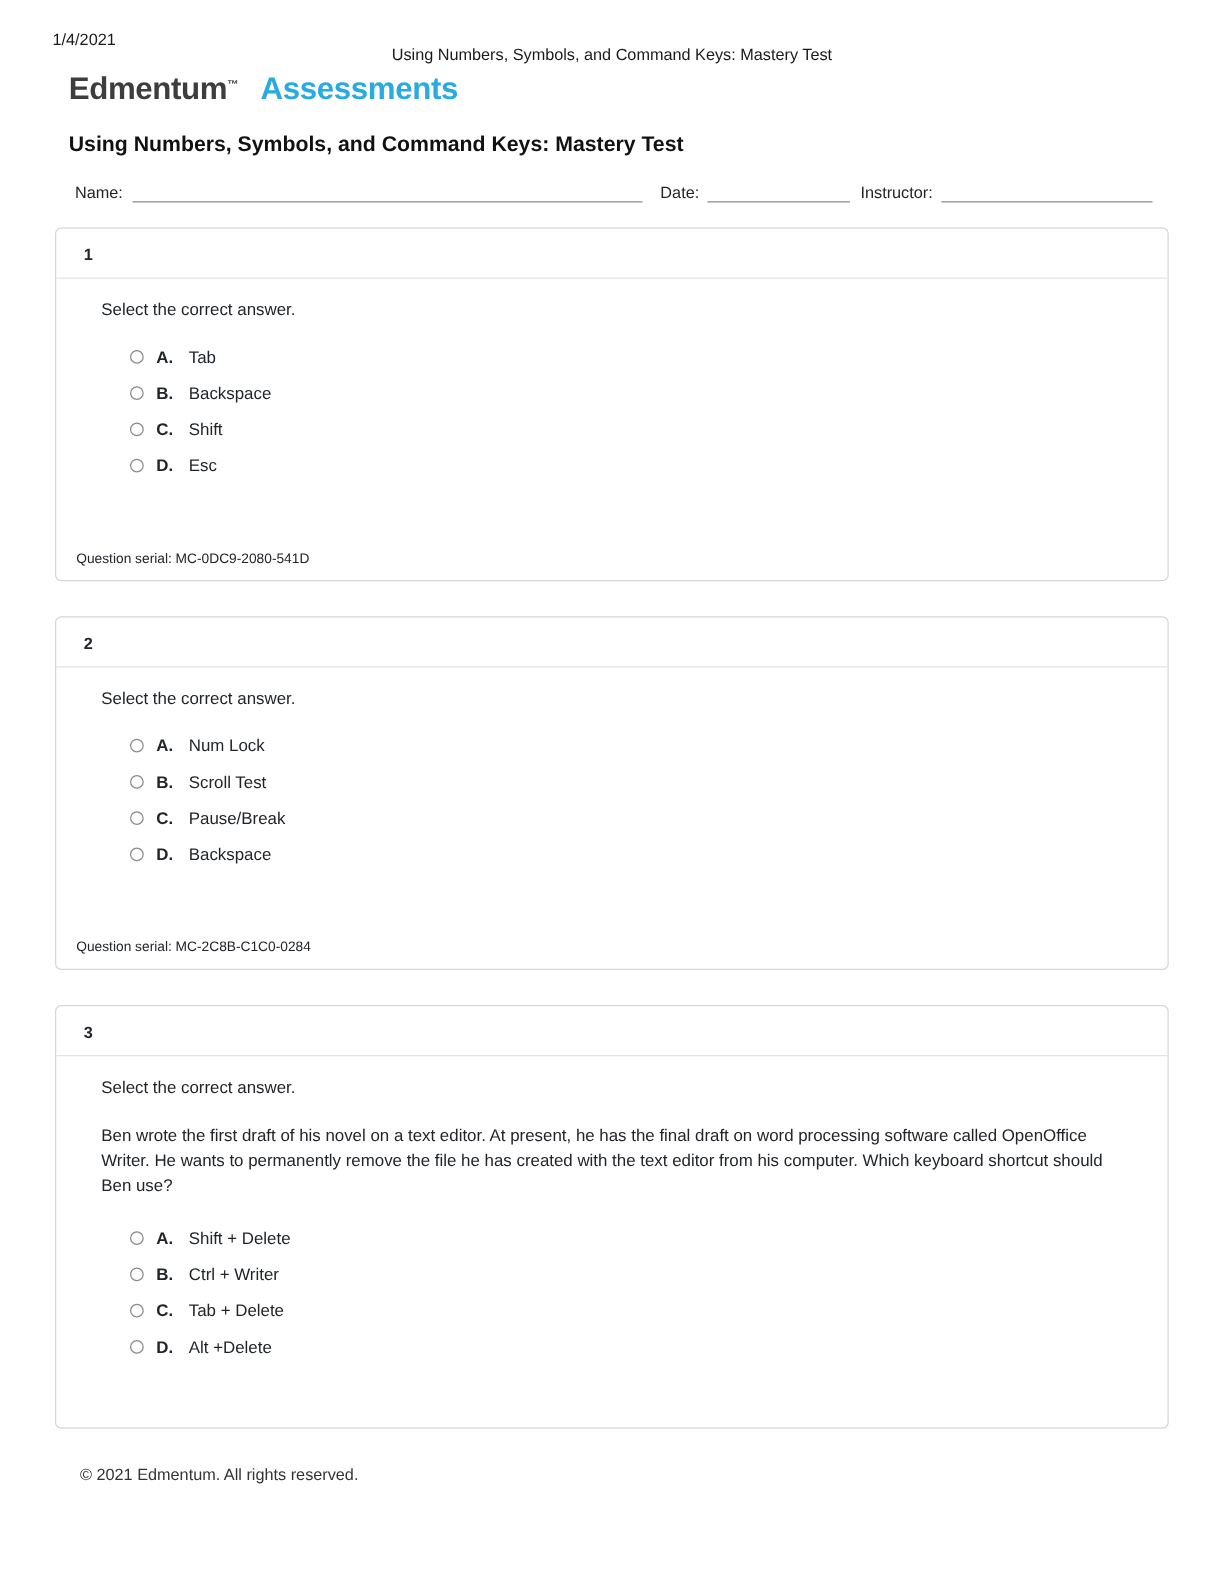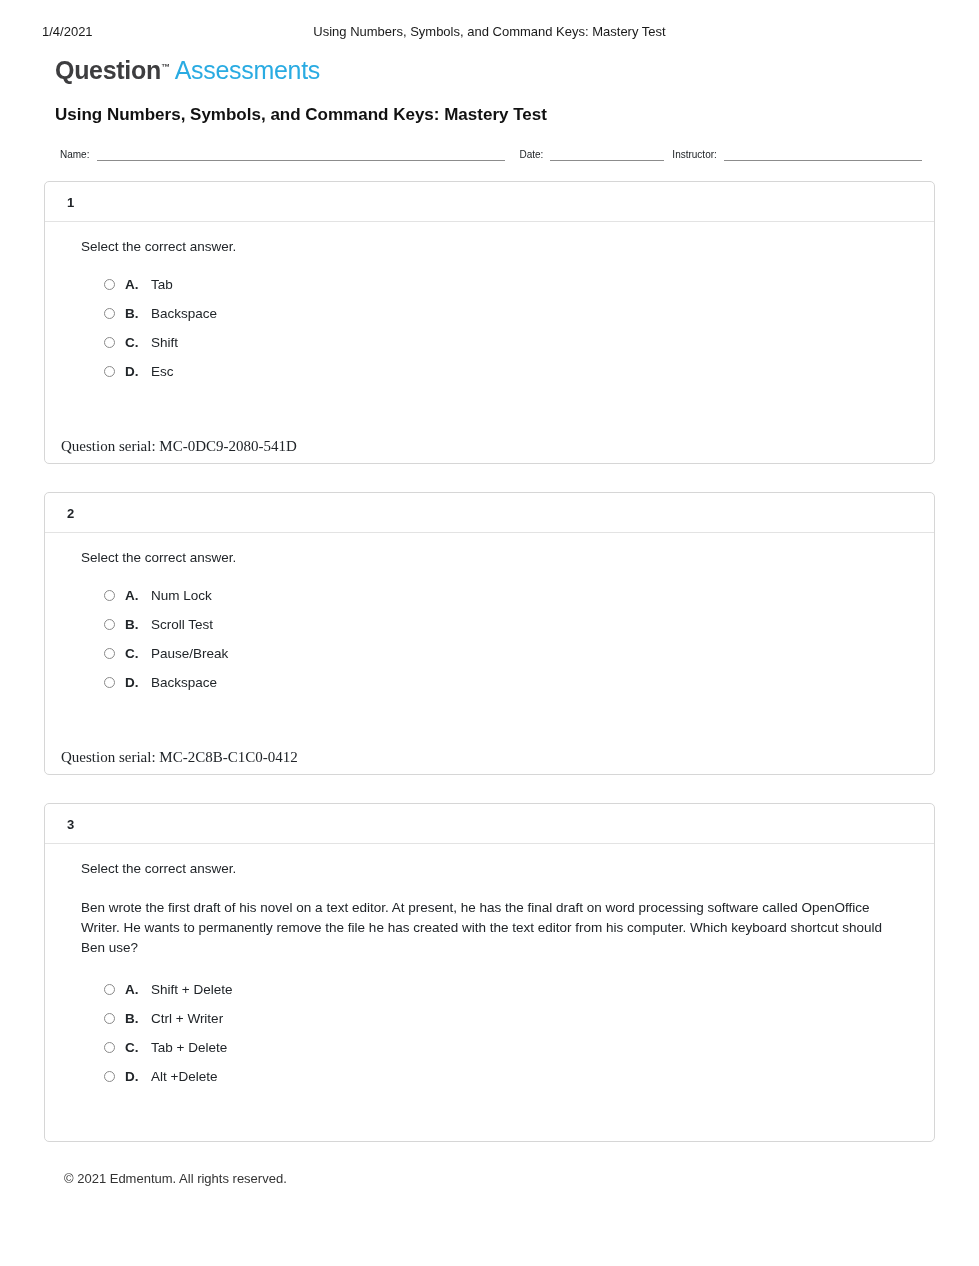--- a/index.html
+++ b/index.html
@@ -8,48 +8,48 @@
     width: 979px;
     min-height: 1266px;
     margin: 0 auto;
     font-family: "Liberation Sans", "DejaVu Sans", sans-serif;
     color: #212529;
     font-size: 13.5px;
     position: relative;
   }
   .print-header {
     position: relative;
-    padding-top: 24px;
+    padding-top: 36px;
     height: 44px;
     font-size: 13px;
     color: #1a1a1a;
   }
   .ph-date { position: absolute; left: 42px; top: 24px; }
   .ph-title { text-align: center; }
   .logo {
     margin: 9px 0 0 55px;
     font-size: 25px;
     letter-spacing: -0.3px;
     line-height: 29px;
   }
   .logo .brand { font-weight: bold; color: #3d3d3f; }
   .logo .tm { font-size: 9px; vertical-align: super; color: #3d3d3f; font-weight: bold; }
-  .logo .product { color: #29abe2; font-weight: 400; margin-left: 5px; }
+  .logo .product { color: #29abe2; font-weight: 700; margin-left: 18px; }
   .page-title {
     margin: 20px 0 0 55px;
     font-size: 17px;
     font-weight: bold;
     color: #111111;
     line-height: 20px;
   }
   .form-row {
     display: flex;
     align-items: flex-end;
     margin: 20px 57px 0 60px;
-    font-size: 10px;
+    font-size: 13px;
     height: 16px;
   }
   .form-row .label { white-space: nowrap; padding-bottom: 1px; }
   .blank-line { border-bottom: 1px solid #8c8c8c; height: 15px; }
   .line-name { width: 408px; margin: 0 14px 0 8px; }
   .line-date { width: 114px; margin: 0 8px 0 7px; }
   .line-instructor { flex: 1; margin-left: 7px; }
   .questions { padding: 20px 44px 0; }
   .question-card {
     border: 1px solid #d6d6d6;
@@ -80,43 +80,42 @@
     height: 11px;
     border: 1px solid #8a8a8a;
     border-radius: 50%;
     background: #ffffff;
     margin-right: 10px;
     flex: none;
   }
   .opt-letter { font-weight: bold; width: 26px; flex: none; }
   .q-serial {
     padding: 46px 0 8px 16px;
-    font-size: 15px;
+    font-size: 11px;
     line-height: 17px;
     min-height: 71px;
-    font-family: Liberation Serif, serif;
   }
   .q-serial:empty { min-height: 0; height: 44px; padding: 0; }
   .page-footer {
     margin: 12px 0 0 64px;
     font-size: 13px;
     color: #333333;
     line-height: 17px;
   }
 </style>
 </head>
 <body>
 
 <header class="print-header">
   <span class="ph-date">1/4/2021</span>
   <div class="ph-title">Using Numbers, Symbols, and Command Keys: Mastery Test</div>
 </header>
 
 <div class="logo">
-  <span class="brand" style="color: rgb(61, 61, 63);">Question</span><span class="tm">™</span><span class="product" style="color: rgb(41, 171, 226);">Assessments</span>
+  <span class="brand" style="color: rgb(61, 61, 63);">Edmentum</span><span class="tm">™</span><span class="product" style="color: rgb(41, 171, 226);">Assessments</span>
 </div>
 
 <h1 class="page-title">Using Numbers, Symbols, and Command Keys: Mastery Test</h1>
 
 <div class="form-row">
   <span class="label">Name:</span>
   <span class="blank-line line-name"></span>
   <span class="label">Date:</span>
   <span class="blank-line line-date"></span>
   <span class="label">Instructor:</span>
@@ -180,21 +179,21 @@
             <span class="opt-text">Pause/Break</span>
           </label>
 
   <label class="option-row">
             <span class="radio"></span>
             <span class="opt-letter">D.</span>
             <span class="opt-text">Backspace</span>
           </label>
 </div>
     </div>
-    <div class="q-serial">Question serial: MC-2C8B-C1C0-0412</div>
+    <div class="q-serial">Question serial: MC-2C8B-C1C0-0284</div>
   </section>
 
   <section class="question-card">
     <div class="q-header">3</div>
     <div class="q-body">
       <p class="q-instruction">Select the correct answer.</p>
       <p class="q-prompt">Ben wrote the first draft of his novel on a text editor. At present, he has the final draft on word processing software called OpenOffice Writer. He wants to permanently remove the file he has created with the text editor from his computer. Which keyboard shortcut should Ben use?</p>
       <div class="q-options">
   <label class="option-row">
             <span class="radio"></span>

